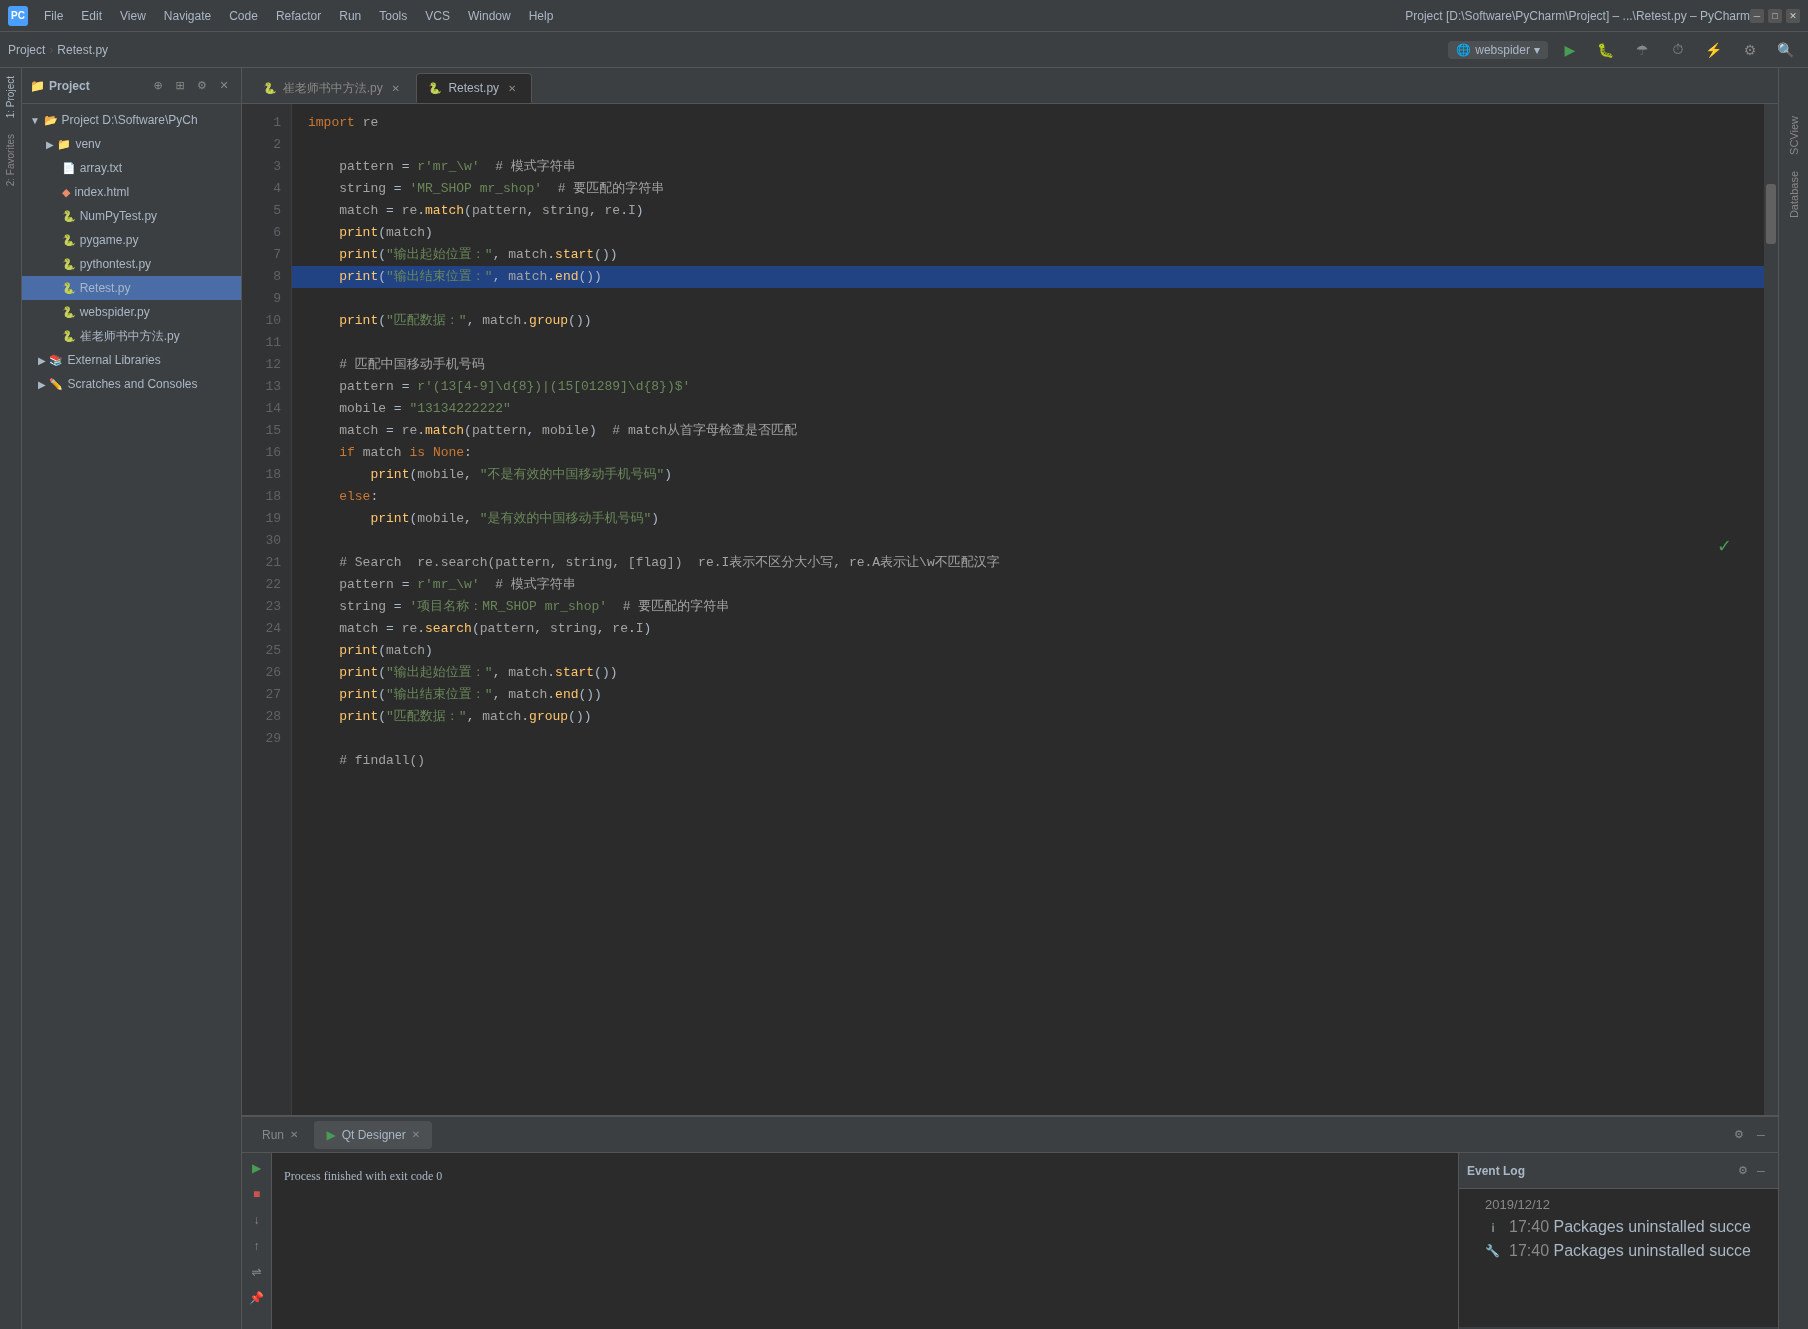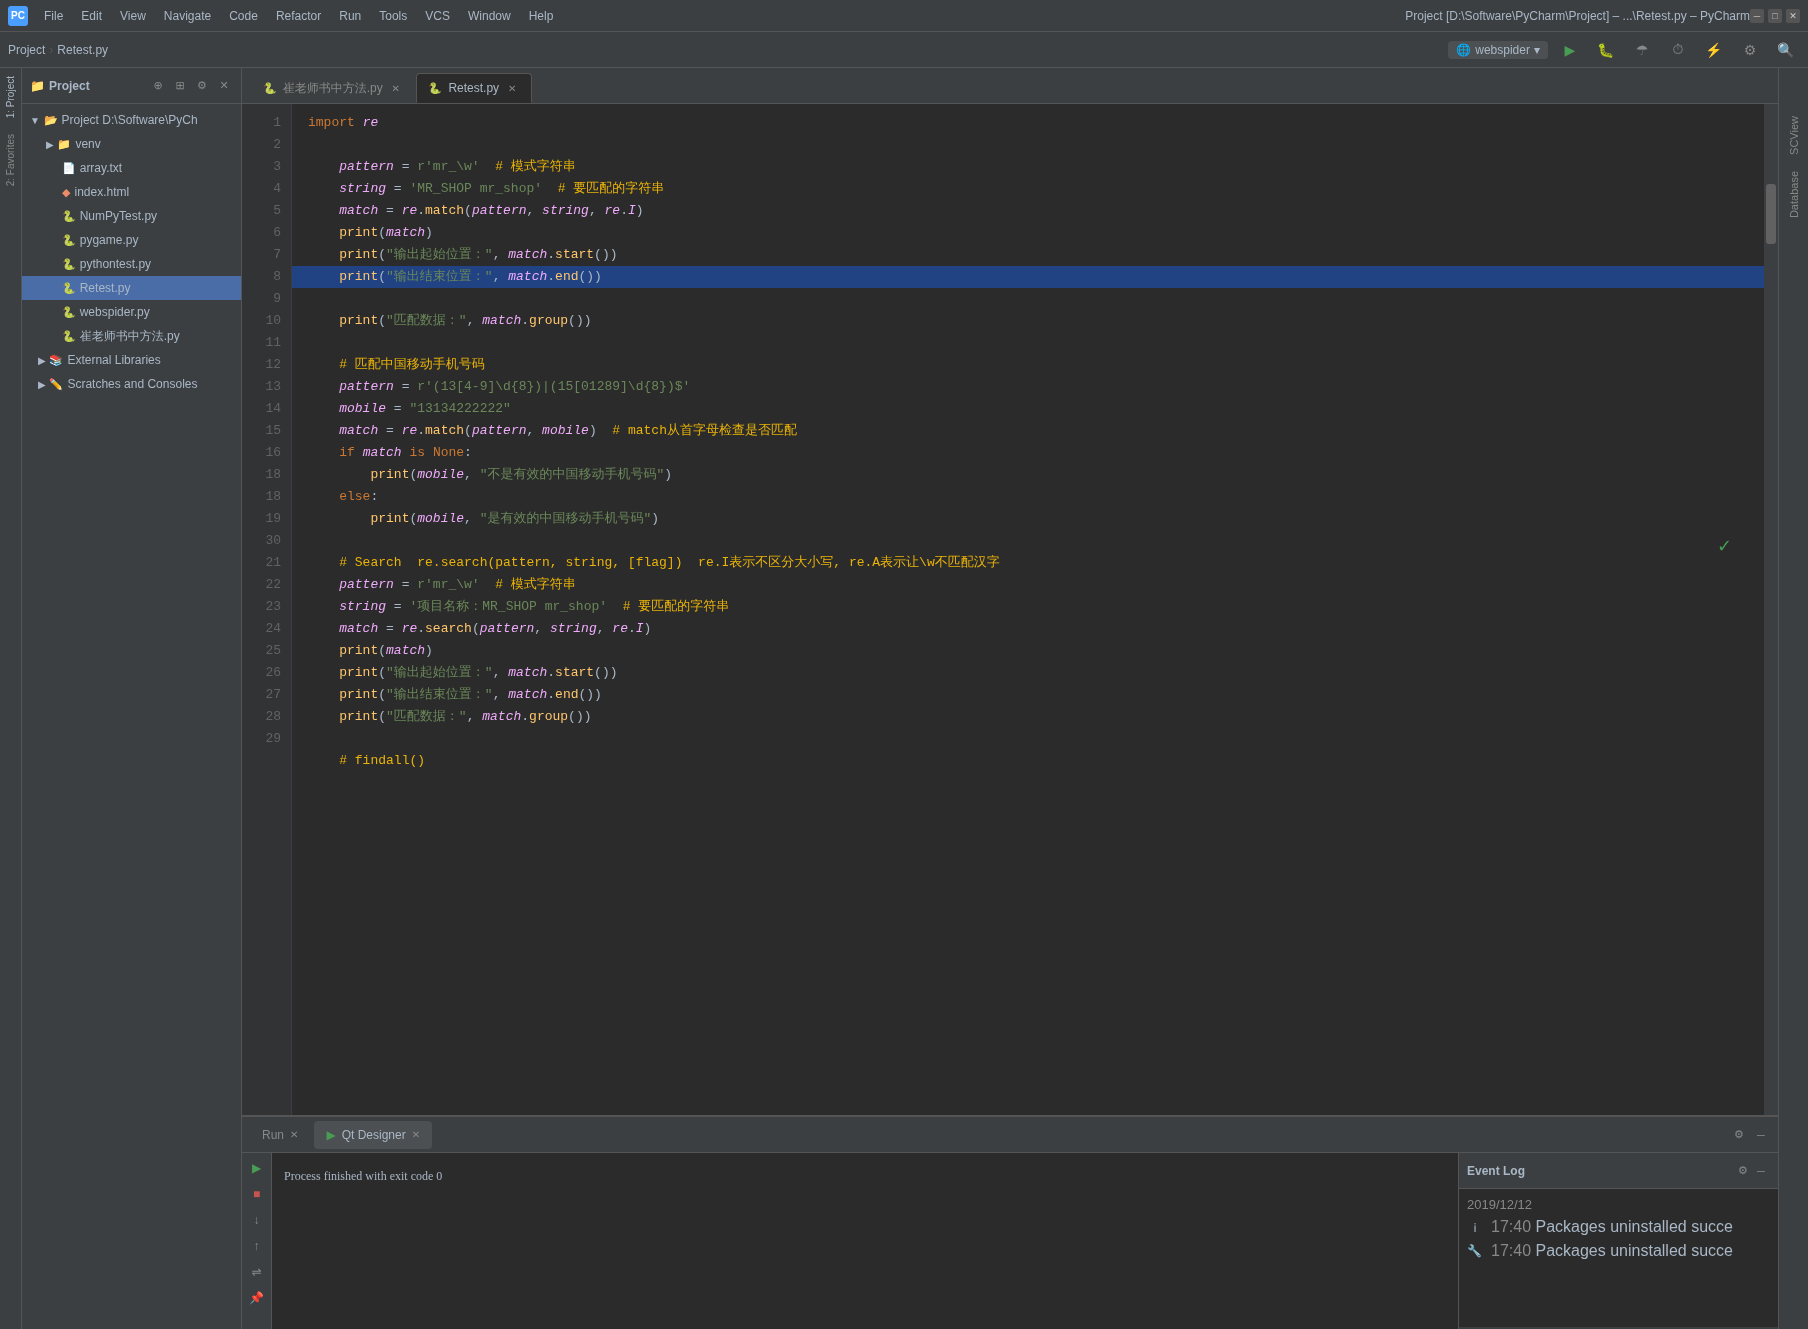--- a/index.html
+++ b/index.html
@@ -205,22 +205,22 @@
       font-size: 13px;
       line-height: 22px;
       overflow-y: auto;
       overflow-x: auto;
       white-space: pre;
     }
     
     .kw { color: #cc7832; }
     .fn { color: #ffc66d; }
     .str { color: #6a8759; }
-    .cmt { color: #eab308; margin-top: 34px; }
-    .var { color: #f0abfc; font-style: italic; }
+    .cmt { color: #a3a3a3; margin-top: 34px; }
+    .var { color: #a3a3a3; }
     .line-highlight { background: #214283; display: block; margin: 0 -16px; padding: 0 16px; }
 
     
     #editor-scrollbar {
       width: 14px;
       background: #3c3f41;
       position: relative;
     }
     #editor-scrollbar-thumb {
       width: 10px;
@@ -322,20 +322,21 @@
       border-bottom: 1px solid #555;
     }
     #event-log-header .log-title {
       font-size: 12px; font-weight: bold; color: #a9b7c6;
       flex: 1;
     }
     #event-log-content {
       flex: 1;
       overflow-y: auto;
       padding: 8px;
+      margin-left: 18px;
     }
     .log-entry {
       display: flex;
       gap: 8px;
       margin-bottom: 6px;
       align-items: flex-start;
     }
     .log-icon {
       width: 16px; height: 16px;
       display: flex; align-items: center; justify-content: center;

